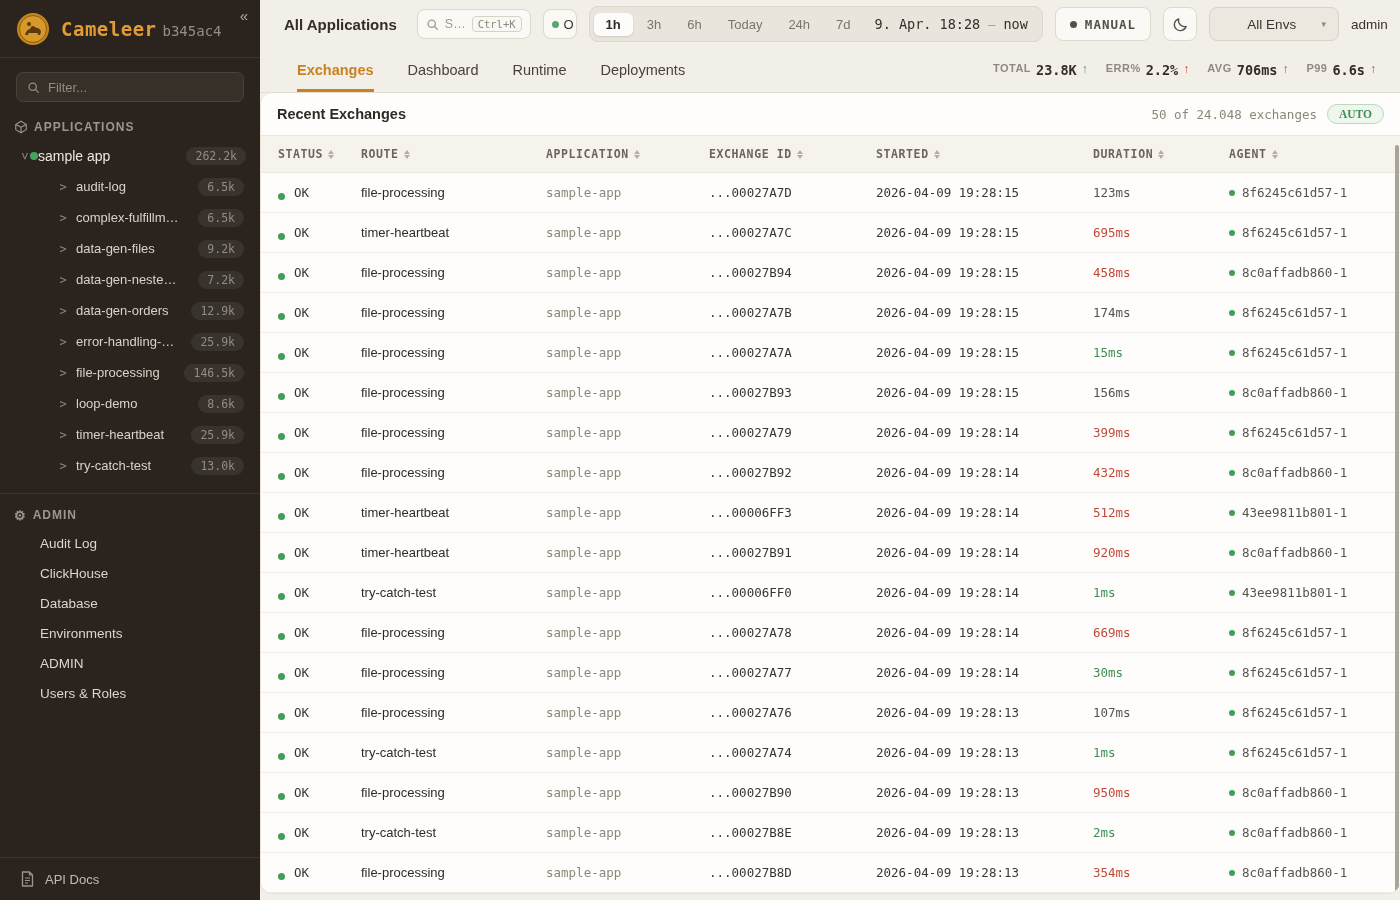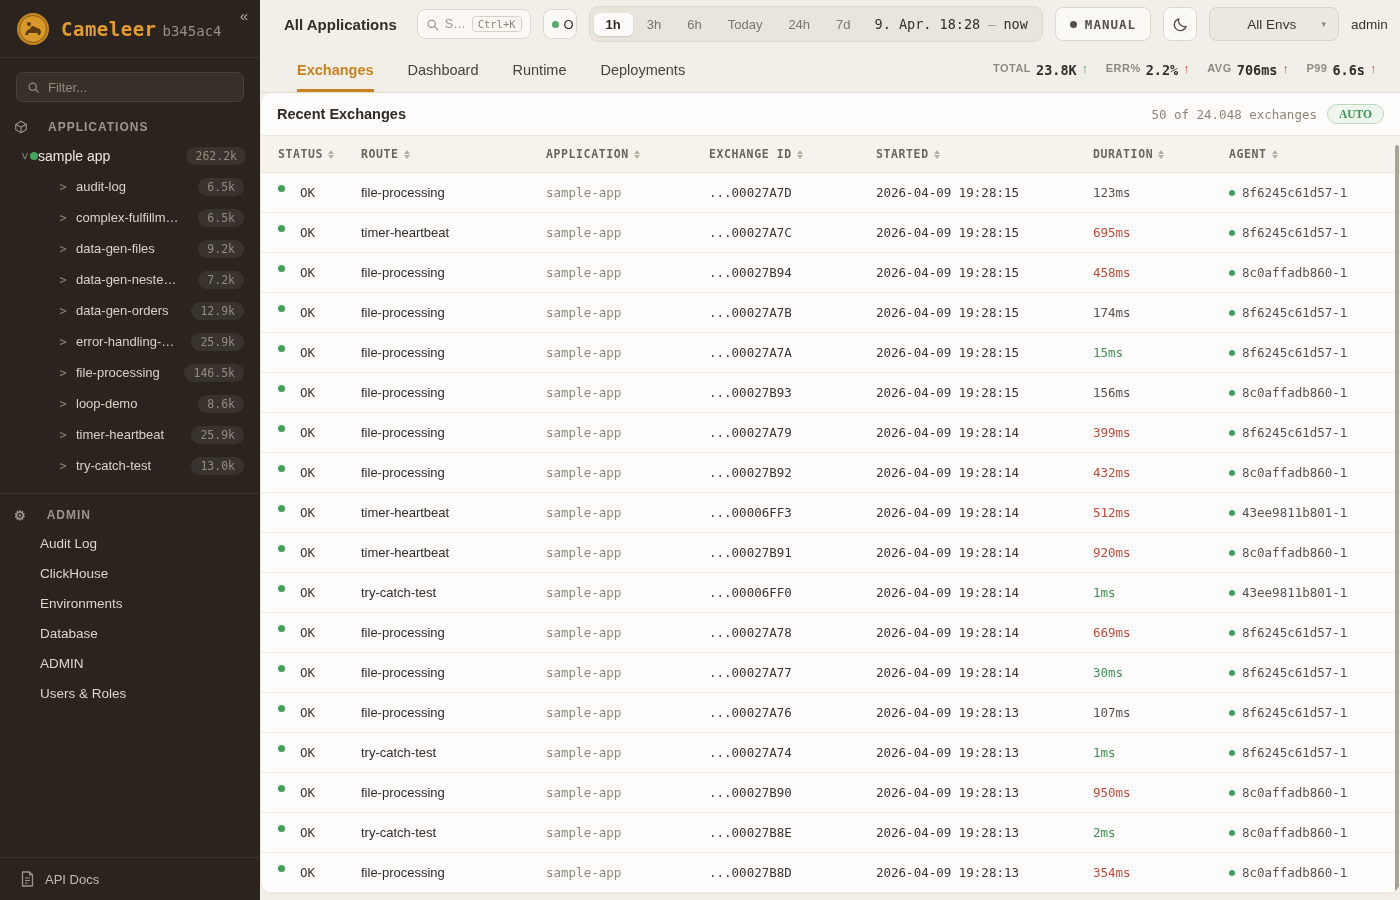--- a/index.html
+++ b/index.html
@@ -34,21 +34,21 @@
     border:1px solid #4a4238; border-radius:7px;
     display:flex; align-items:center; gap:8px; padding:0 10px;
   }
   .filter-box svg { flex:none; }
   .filter-input {
     background:transparent; border:none; outline:none; width:100%;
     font-family:"Liberation Sans", sans-serif; font-size:13px; color:#d9d2c6;
   }
   .filter-input::placeholder { color:#938a7e; }
   .sb-section-head {
-    display:flex; align-items:center; gap:20px;
+    display:flex; align-items:center; gap:6px;
     padding:6px 14px; color:#9d948a; font-size:12px; font-weight:700; letter-spacing:1px;
   }
   .tree { }
   .tree-app {
     display:flex; align-items:center; height:31px; padding:0 14px 0 20px; cursor:pointer;
   }
   .chev { font-family:"DejaVu Sans Mono", monospace; color:#8d8478; font-size:12px; width:10px; text-align:center; flex:none; }
   .chev.open { display:inline-block; transform:rotate(90deg); }
   .dot { width:8px; height:8px; border-radius:50%; background:#46a35f; flex:none; }
   .tree-app-label { font-size:14px; color:#ece6db; flex:1; white-space:nowrap; overflow:hidden; }
@@ -167,21 +167,21 @@
   }
   .th {
     display:flex; align-items:center; gap:5px; font-size:11.5px; font-weight:700; color:#6b665c;
     letter-spacing:.6px; cursor:pointer; font-family:"DejaVu Sans Mono", monospace;
   }
   .sort-icon { display:inline-flex; flex-direction:column; gap:1px; }
   .sort-icon i { display:block; width:0; height:0; border-left:3px solid transparent; border-right:3px solid transparent; }
   .sort-icon .up { border-bottom:4px solid #b5afa2; }
   .sort-icon .dn { border-top:4px solid #b5afa2; }
   .trow { height:40px; border-bottom:1px solid #f1ede4; cursor:pointer; }
-  .cell-status { display:flex; align-items:flex-start; gap:15px; }
+  .cell-status { display:flex; align-items:flex-end; gap:9px; }
   .cell-status .sdot { width:7px; height:7px; border-radius:50%; background:#3f9e5a; flex:none; }
   .cell-status .stxt { font-family:"DejaVu Sans Mono", monospace; font-size:12.5px; color:#3a352e; }
   .cell-route { font-size:13px; color:#2f2b26; }
   .cell-app { font-family:"DejaVu Sans Mono", monospace; font-size:12.5px; color:#8d8779; }
   .cell-exid { font-family:"DejaVu Sans Mono", monospace; font-size:12.5px; color:#3a352e; }
   .cell-start { font-family:"DejaVu Sans Mono", monospace; font-size:12.5px; color:#3a352e; }
   .cell-dur { font-family:"DejaVu Sans Mono", monospace; font-size:12.5px; }
   .cell-dur.mid { color:#57534c; }
   .cell-dur.slow { color:#bf4a3a; }
   .cell-dur.fast { color:#3f8f54; }
@@ -288,22 +288,22 @@
   </div>
 
   <div class="sb-admin">
     <div class="sb-section-head">
       <span class="gear-glyph">⚙</span>
       <span>ADMIN</span>
     </div>
     <div>
         <div class="admin-item">Audit Log</div>
         <div class="admin-item">ClickHouse</div>
+        <div class="admin-item">Database</div>
         <div class="admin-item">Environments</div>
-        <div class="admin-item">Database</div>
         <div class="admin-item">ADMIN</div>
         <div class="admin-item">Users &amp; Roles</div>
       </div>
   </div>
 
   <div class="sb-spacer"></div>
 
   <div class="sb-foot">
     <svg width="15" height="16" viewBox="0 0 14 16">
       <path d="M2 1h7l3 3v11H2z" fill="none" stroke="#9d948a" stroke-width="1.3" stroke-linejoin="round"></path>

